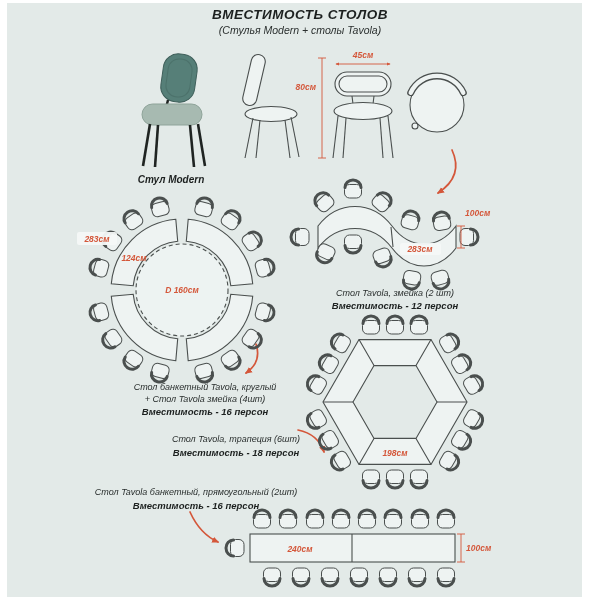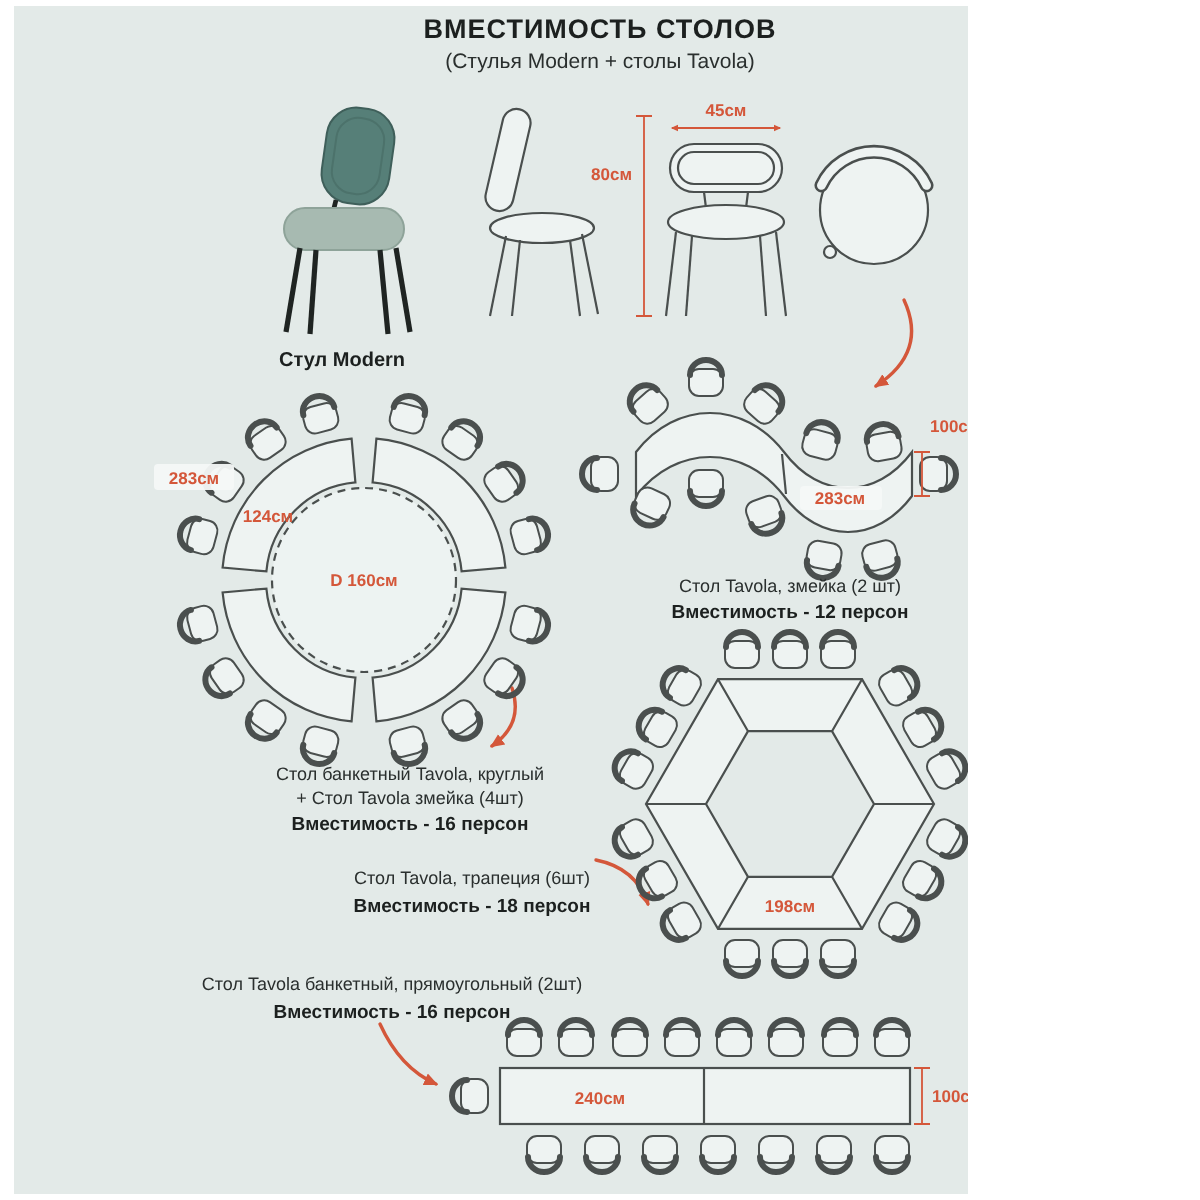--- a/index.html
+++ b/index.html
@@ -1,16 +1,16 @@
 <!DOCTYPE html>
 <html><head>
 <meta charset="utf-8">
 <style>
   html,body{margin:0;padding:0;background:#ffffff;}
-  .page{position:relative;width:484px;height:600px;background:#14b8a6;overflow:hidden;}
+  .page{position:relative;width:582px;height:600px;background:#14b8a6;overflow:hidden;font-style:italic;}
   svg{display:block;}
   .seat{fill:#eef3f2;stroke:#4a4f4e;stroke-width:1;}
   .back{fill:none;stroke:#4a4f4e;stroke-width:3;stroke-linecap:round;}
   .line{stroke:#4a4f4e;stroke-width:1.1;fill:none;}
   .fillshape{fill:#eef3f2;stroke:#4a4f4e;stroke-width:1.1;}
   .bgshape{fill:#e3eae8;stroke:#4a4f4e;stroke-width:1.1;}
   .dimline{stroke:#d4573a;stroke-width:0.9;fill:none;}
   .arrow{stroke:#d4573a;stroke-width:1.7;fill:none;stroke-linecap:round;}
   .badge{fill:#f4f8f7;opacity:.95;}
   text{font-family:"Liberation Sans",sans-serif;}

